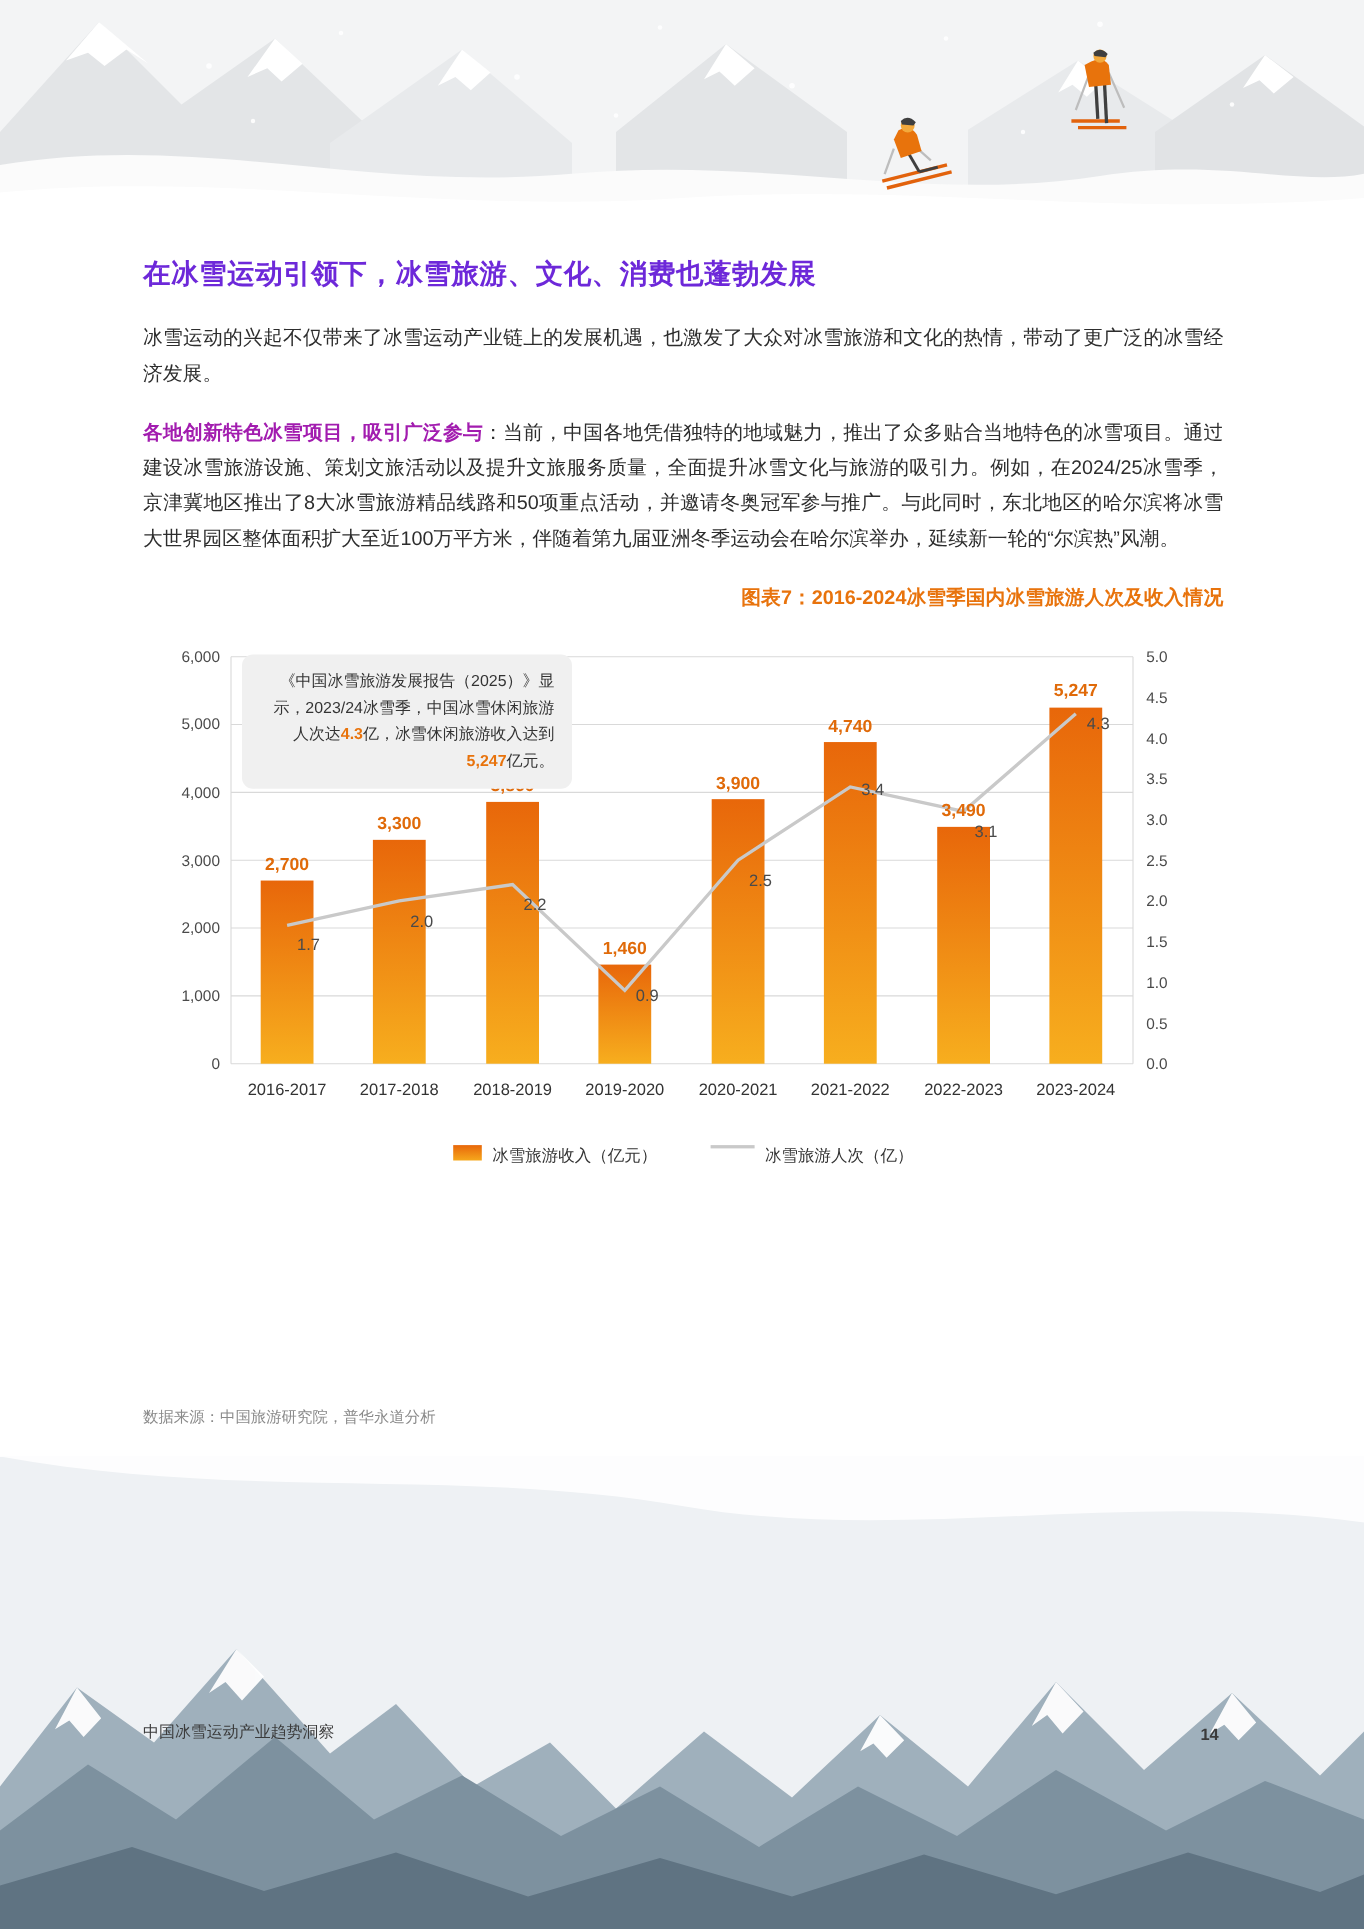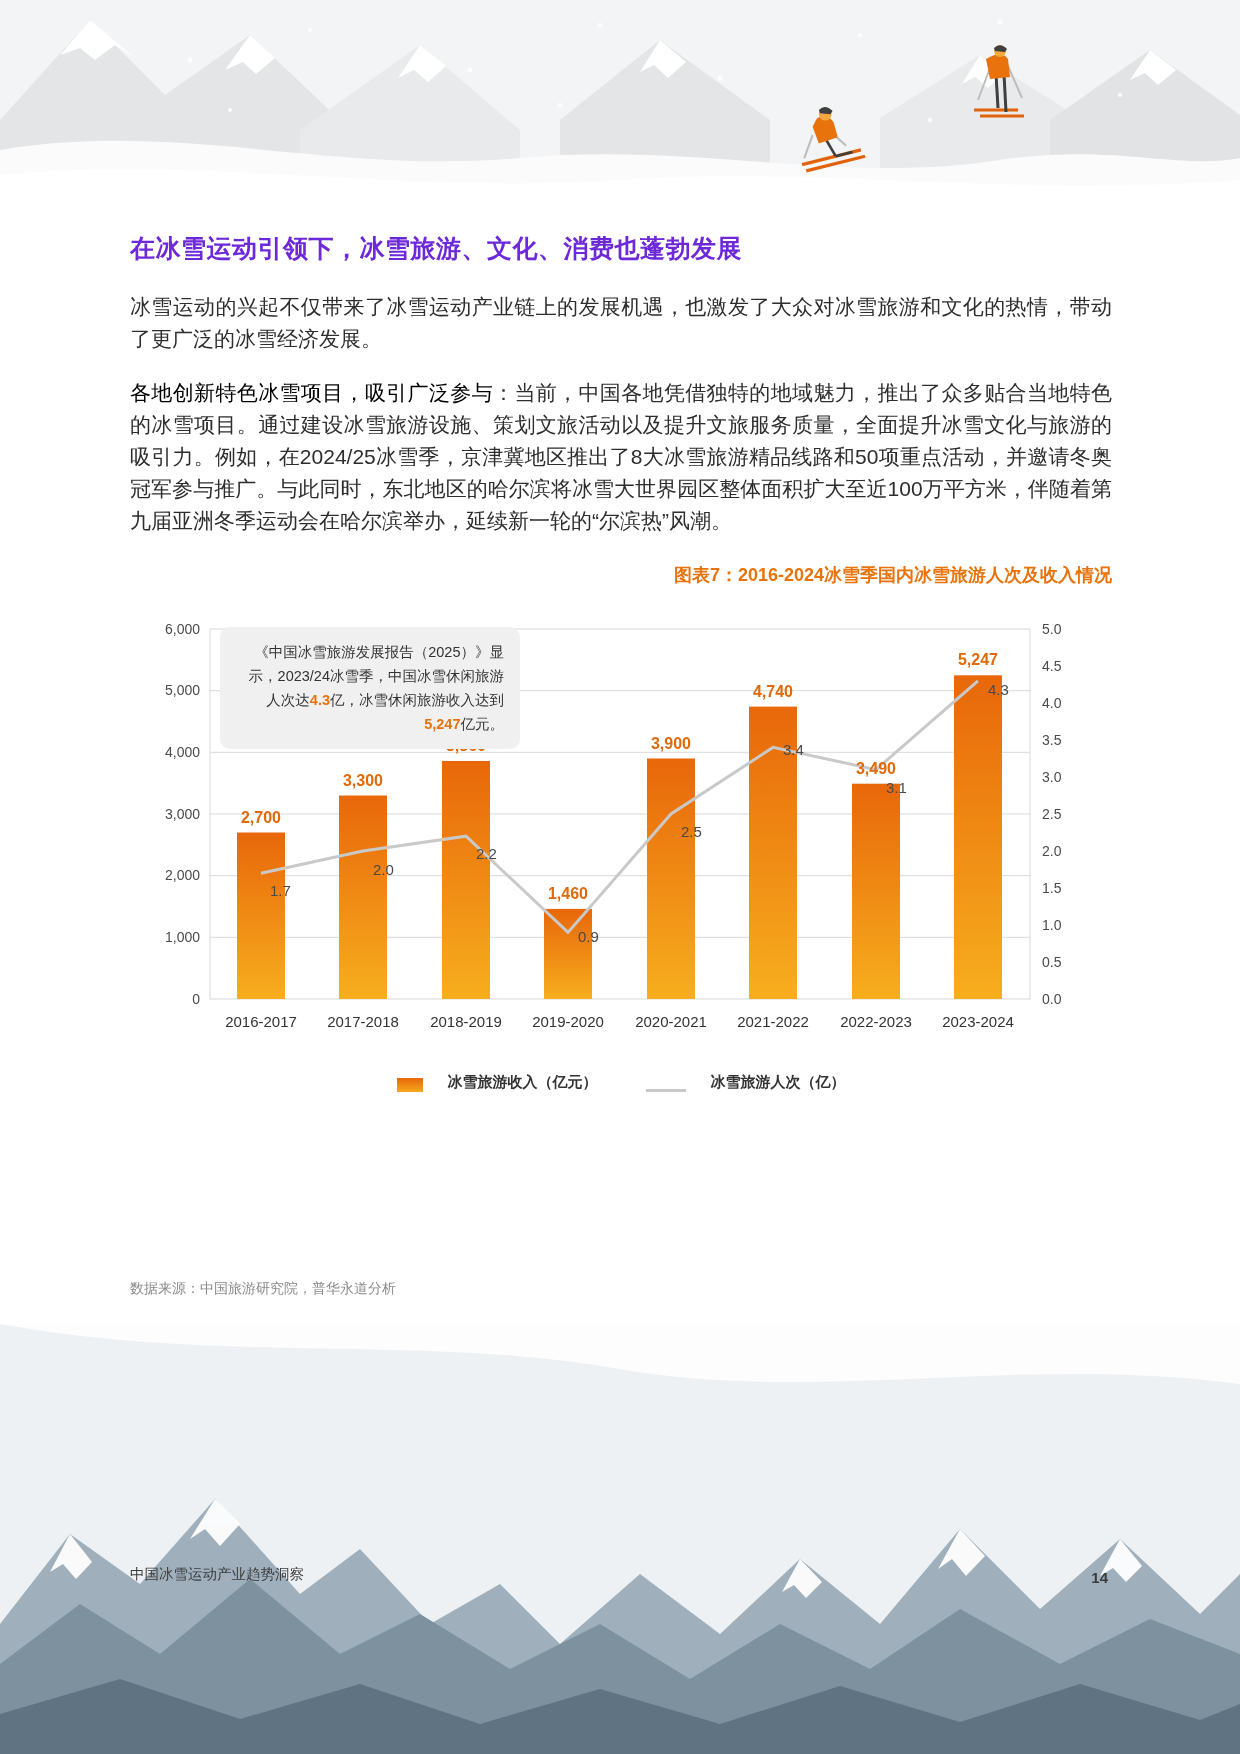--- a/index.html
+++ b/index.html
@@ -32,27 +32,27 @@
   .content { position:absolute; left:130px; top:232px; width:982px; }
 
   h1.section-title {
     color:#6d28d9;
     font-size:25px;
     font-weight:bold;
     margin:0 0 26px 0;
     letter-spacing:0.5px;
   }
   p.para {
-    font-size:21px;
+    font-size:18px;
     line-height:32px;
     color:#2d2d2d;
     margin:0 0 22px 0;
     text-align:justify;
   }
-  p.para b { font-weight:normal; color:#000000; }
+  p.para b { font-weight:bold; color:#a21caf; }
 
   
   .chart-title {
     text-align:right;
     color:#e8730c;
     font-weight:bold;
     font-size:18px;
     margin:26px 0 12px 0;
   }
   .chart-wrap { position:relative; width:982px; height:520px; margin-top:4px; }
@@ -70,21 +70,21 @@
     color:#333;
     text-align:right;
   }
   .callout b { color:#e8730c; font-weight:bold; }
 
   .legend {
     position:absolute; left:0; top:474px; width:982px;
     display:flex; justify-content:center; align-items:center; gap:48px;
     font-size:15px; color:#333;
   }
-  .legend .item { display:flex; align-items:flex-end; gap:25px;font-weight:bold; }
+  .legend .item { display:flex; align-items:flex-start; gap:10px; }
   .legend .swatch-bar { width:26px; height:14px; background:linear-gradient(180deg,#e8670a,#f6a81c); }
   .legend .swatch-line { width:40px; height:3px; background:#c9c9c9; }
 
   .source {
     position:absolute; left:130px; top:1280px;
     font-size:14px; color:#8a8a8a;
   }
 
   
   .footer-text {

